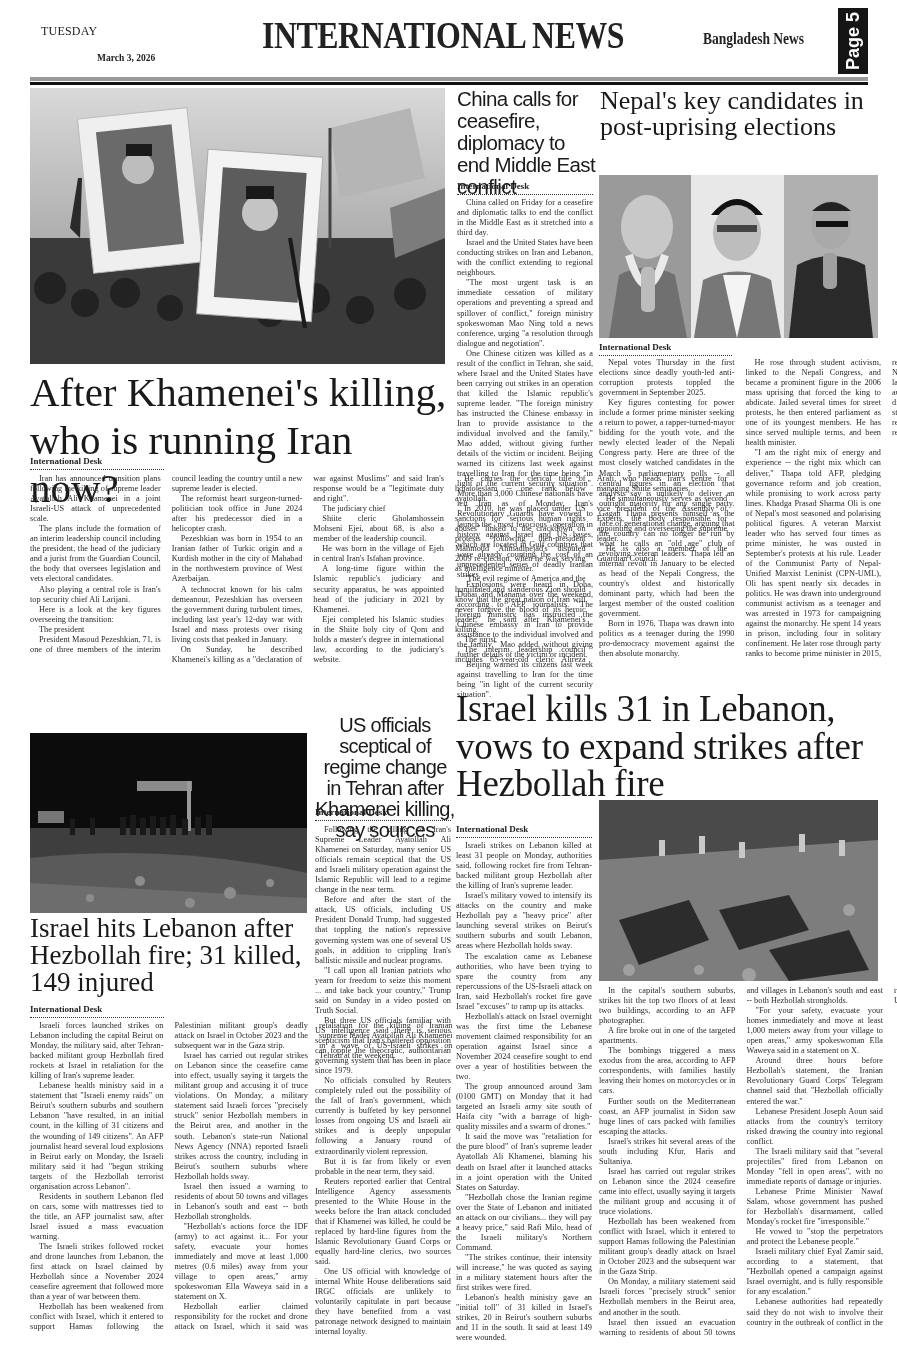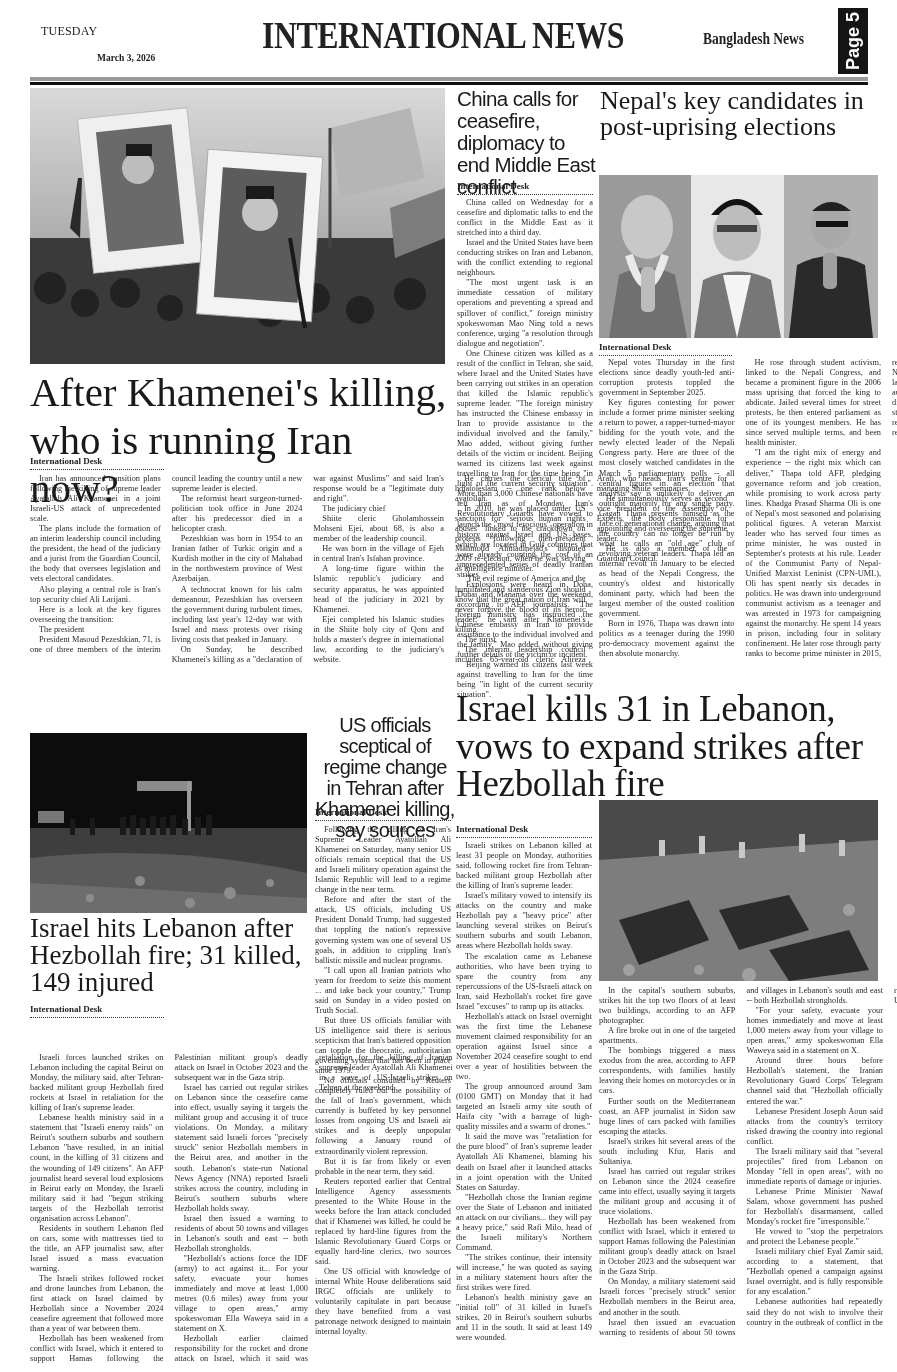--- a/index.html
+++ b/index.html
@@ -104,21 +104,21 @@
       <p>The interim leadership council includes 65-year-old cleric Alireza Arafi, who heads Iran's centre for managing Shiite seminaries.</p>
       <p>He simultaneously serves as second vice president of the Assembly of Experts, the body responsible for appointing and overseeing the supreme leader.</p>
       <p>He is also a member of the Guardian Council.</p>
     </div>
 </article>
 
 <article>
   <h2 class="hl" style="left:457px; top:88px; width:140px; font-size:20.5px; line-height:22px; font-family:'Liberation Sans Narrow','Liberation Sans',sans-serif; letter-spacing:-0.6px;">China calls for ceasefire, diplomacy to end Middle East conflict</h2>
   <div class="desk" style="left:457px; top:181px; width:136px;">International Desk</div>
   <div class="body" id="body-china" style="left:457px; top:198px; width:136px; height:462px;">
-      <p>China called on Wednesday for a ceasefire and diplomatic talks to end the conflict in the Middle East as it stretched into a third day.</p>
+      <p>China called on Friday for a ceasefire and diplomatic talks to end the conflict in the Middle East as it stretched into a third day.</p>
       <p>Israel and the United States have been conducting strikes on Iran and Lebanon, with the conflict extending to regional neighbours.</p>
       <p>"The most urgent task is an immediate cessation of military operations and preventing a spread and spillover of conflict," foreign ministry spokeswoman Mao Ning told a news conference, urging "a resolution through dialogue and negotiation".</p>
       <p>One Chinese citizen was killed as a result of the conflict in Tehran, she said, where Israel and the United States have been carrying out strikes in an operation that killed the Islamic republic's supreme leader. "The foreign ministry has instructed the Chinese embassy in Iran to provide assistance to the individual involved and the family," Mao added, without giving further details of the victim or incident. Beijing warned its citizens last week against travelling to Iran for the time being "in light of the current security situation". More than 3,000 Chinese nationals have left Iran as of Monday. Iran's Revolutionary Guards have vowed to launch the "most ferocious" operation in history against Israel and US bases, which are located in Gulf countries that were already counting the cost of an unprecedented series of deadly Iranian strikes.</p>
       <p>Explosions were heard in Doha, Dubai and Manama over the weekend, according to AFP journalists. "The foreign ministry has instructed the Chinese embassy in Iran to provide assistance to the individual involved and the family," Mao added, without giving further details of the victim or incident.</p>
       <p>Beijing warned its citizens last week against travelling to Iran for the time being "in light of the current security situation".</p>
     </div>
 </article>
 
 <article>
   <h2 class="hl" style="left:600px; top:88px; width:280px; font-size:26px; line-height:25.5px;">Nepal's key candidates in post-uprising elections</h2>
@@ -183,21 +183,21 @@
           <circle cx="110" cy="148" r="5"></circle>
           <circle cx="200" cy="160" r="6"></circle>
           <circle cx="60" cy="165" r="4"></circle>
           <circle cx="240" cy="150" r="4"></circle>
           <circle cx="160" cy="170" r="5"></circle>
         </g>
     </svg>
   </div>
   <h2 class="hl" style="left:30px; top:915px; width:290px; font-size:27px; line-height:27px;">Israel hits Lebanon after Hezbollah fire; 31 killed, 149 injured</h2>
   <div class="desk" style="left:30px; top:1004px; width:134px;">International Desk</div>
-  <div class="body" id="body-israel-hits" style="left:30px; top:1021px; width:278px; height:320px; column-count:2;margin-top:32px;">
+  <div class="body" id="body-israel-hits" style="left:30px; top:1021px; width:278px; height:320px; column-count:2;">
       <p>Israeli forces launched strikes on Lebanon including the capital Beirut on Monday, the military said, after Tehran-backed militant group Hezbollah fired rockets at Israel in retaliation for the killing of Iran's supreme leader.</p>
       <p>Lebanese health ministry said in a statement that "Israeli enemy raids" on Beirut's southern suburbs and southern Lebanon "have resulted, in an initial count, in the killing of 31 citizens and the wounding of 149 citizens". An AFP journalist heard several loud explosions in Beirut early on Monday, the Israeli military said it had "begun striking targets of the Hezbollah terrorist organisation across Lebanon".</p>
       <p>Residents in southern Lebanon fled on cars, some with mattresses tied to the title, an AFP journalist saw, after Israel issued a mass evacuation warning.</p>
       <p>The Israeli strikes followed rocket and drone launches from Lebanon, the first attack on Israel claimed by Hezbollah since a November 2024 ceasefire agreement that followed more than a year of war between them.</p>
       <p>Hezbollah has been weakened from conflict with Israel, which it entered to support Hamas following the Palestinian militant group's deadly attack on Israel in October 2023 and the subsequent war in the Gaza strip.</p>
       <p>Israel has carried out regular strikes on Lebanon since the ceasefire came into effect, usually saying it targets the militant group and accusing it of truce violations. On Monday, a military statement said Israeli forces "precisely struck" senior Hezbollah members in the Beirut area, and another in the south. Lebanon's state-run National News Agency (NNA) reported Israeli strikes across the country, including in Beirut's southern suburbs where Hezbollah holds sway.</p>
       <p>Israel then issued a warning to residents of about 50 towns and villages in Lebanon's south and east -- both Hezbollah strongholds.</p>
       <p>"Hezbollah's actions force the IDF (army) to act against it... For your safety, evacuate your homes immediately and move at least 1,000 metres (0.6 miles) away from your village to open areas," army spokeswoman Ella Waweya said in a statement on X.</p>
       <p>Hezbollah earlier claimed responsibility for the rocket and drone attack on Israel, which it said was retaliation for the killing of Iranian supreme leader Ayatollah Ali Khamenei in a wave of US-Israeli strikes on Tehran at the weekend.</p>
     </div>

